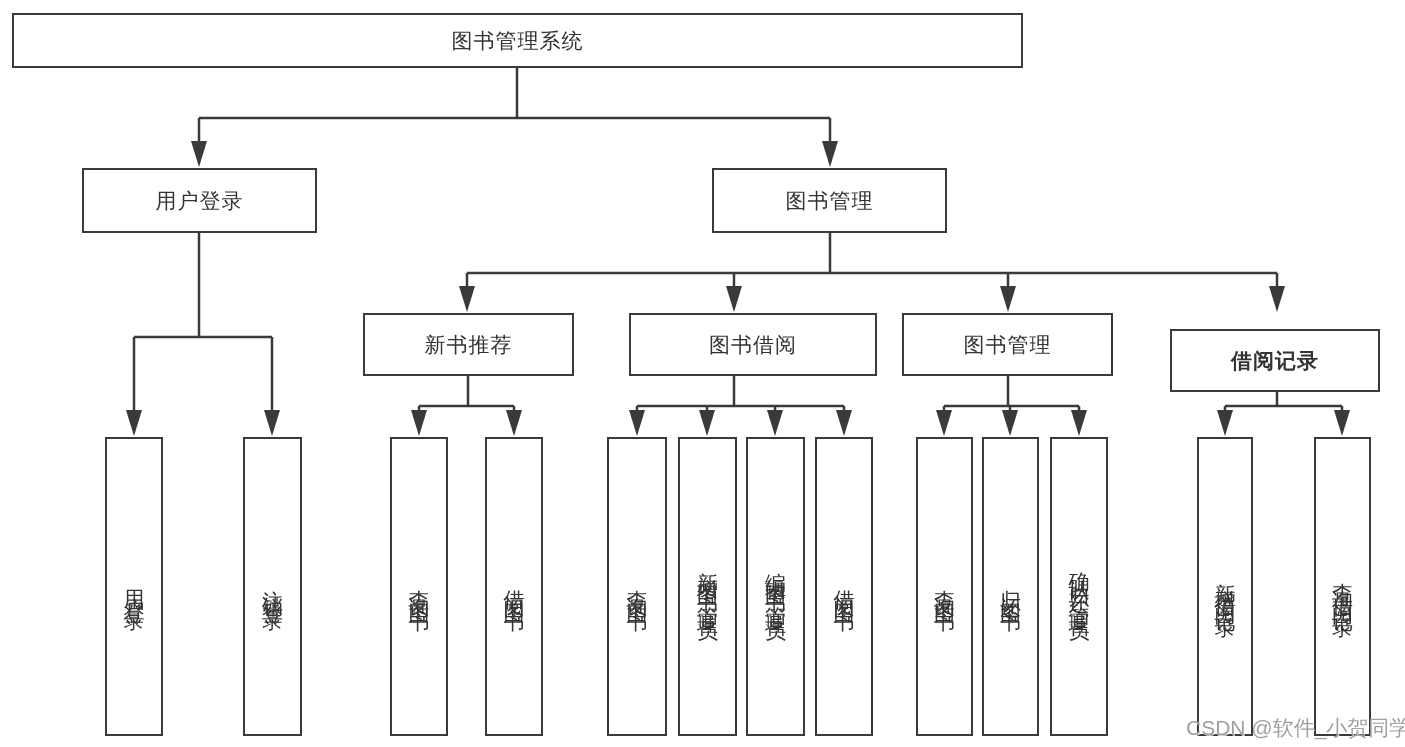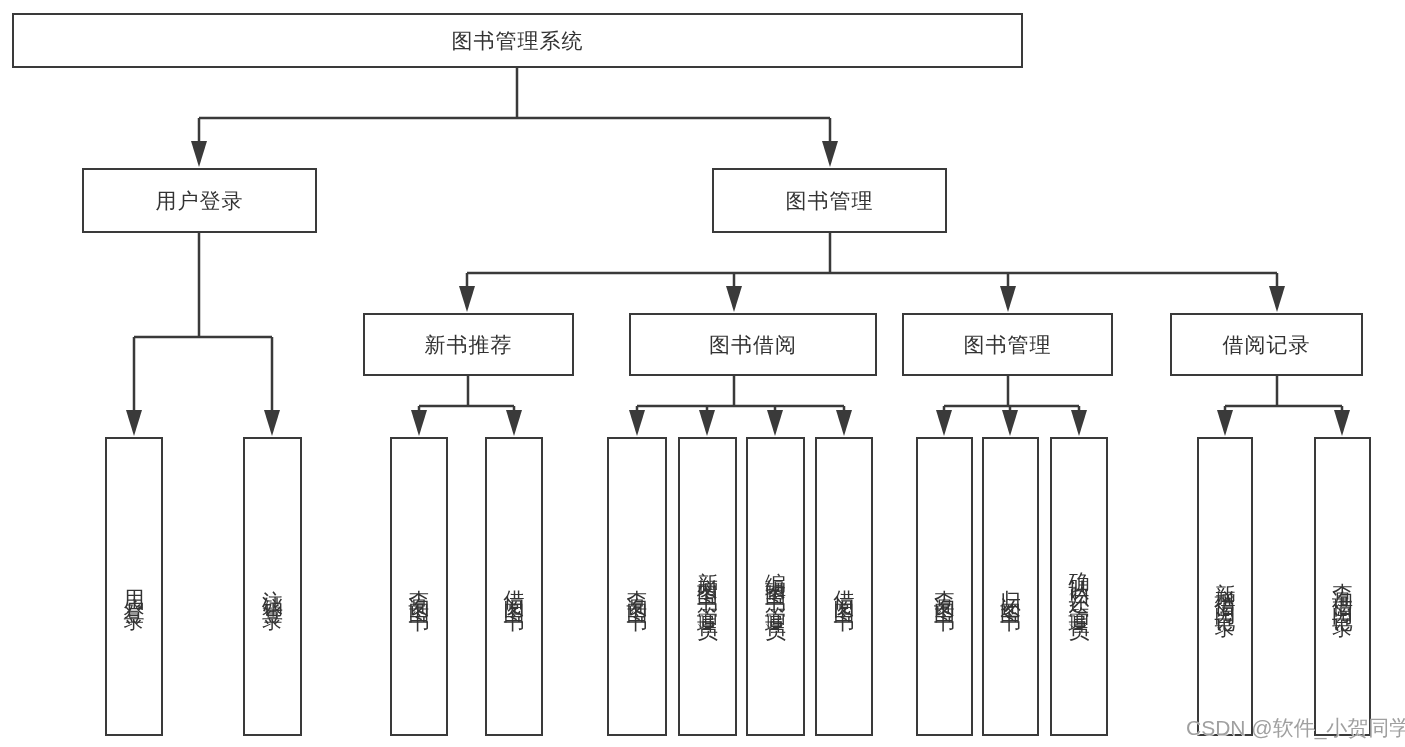--- a/index.html
+++ b/index.html
@@ -102,21 +102,21 @@
 
   <div class="node" style="left:363px; top:313px; width:211px; height:63px;align-items:center;">
     <span class="lbl">新书推荐</span>
   </div>
   <div class="node" style="left:629px; top:313px; width:248px; height:63px;">
     <span class="lbl">图书借阅</span>
   </div>
   <div class="node" style="left:902px; top:313px; width:211px; height:63px;">
     <span class="lbl">图书管理</span>
   </div>
-  <div class="node" style="left:1170px; top:313px; width:193px; height:63px;">
+  <div class="node" style="left:1170px; top:329px; width:210px; height:63px;font-weight:bold;">
     <span class="lbl">借阅记录</span>
   </div>
 
   <div class="node vbox" style="left:105px; top:437px; width:58px; height:299px;">
     <span class="lbl">用户登录</span>
   </div>
   <div class="node vbox" style="left:243px; top:437px; width:59px; height:299px;">
     <span class="lbl">注销登录</span>
   </div>
 

